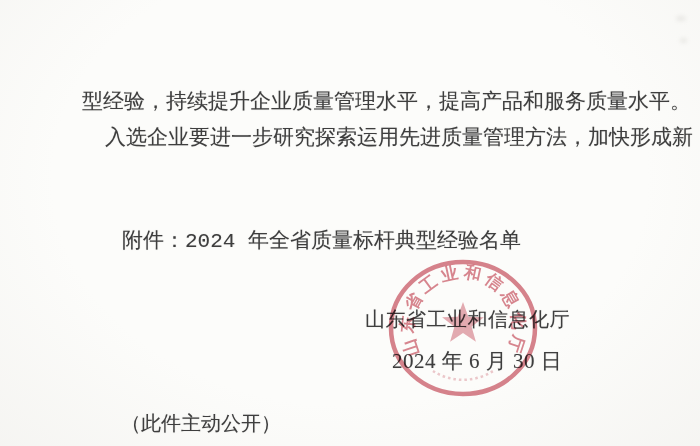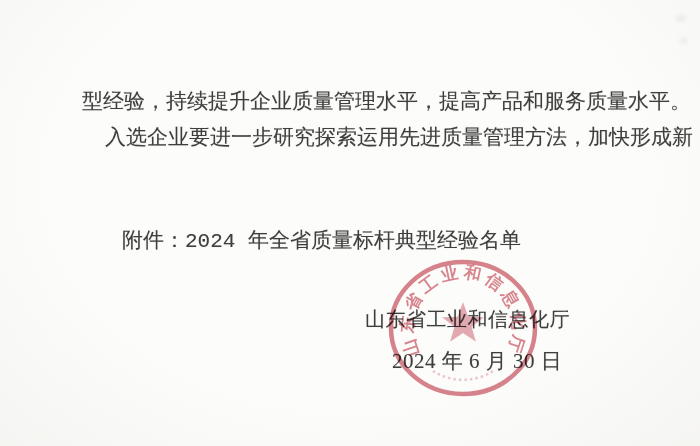--- a/index.html
+++ b/index.html
@@ -76,16 +76,17 @@
     <defs>
       <path id="sealArc" d="M 39 103.7 A 50 50 0 1 1 121 103.7" fill="none"></path>
     </defs>
     <text font-size="17" fill="#c95462" opacity="0.78" letter-spacing="4">
       <textPath href="#sealArc" startOffset="50%" text-anchor="middle">山东省工业和信息化厅</textPath>
     </text>
     <polygon points="80,49 85.3,63.7 100.9,64.2 88.6,73.8 92.9,88.8 80,80 67.1,88.8 71.4,73.8 59.1,64.2 74.7,63.7" fill="#d4717f" opacity="0.65"></polygon>
     <path d="M 50 118 A 52 48 0 0 0 110 118" fill="none" stroke="#c95462" stroke-width="2.5" stroke-dasharray="2.5,3" opacity="0.35"></path>
   </svg>
 
+  <div class="body-line footer-note">（此件主动公开）</div>
 
   <div class="smudge a"></div>
   <div class="smudge b"></div>
 </div>
 
 </body></html>

